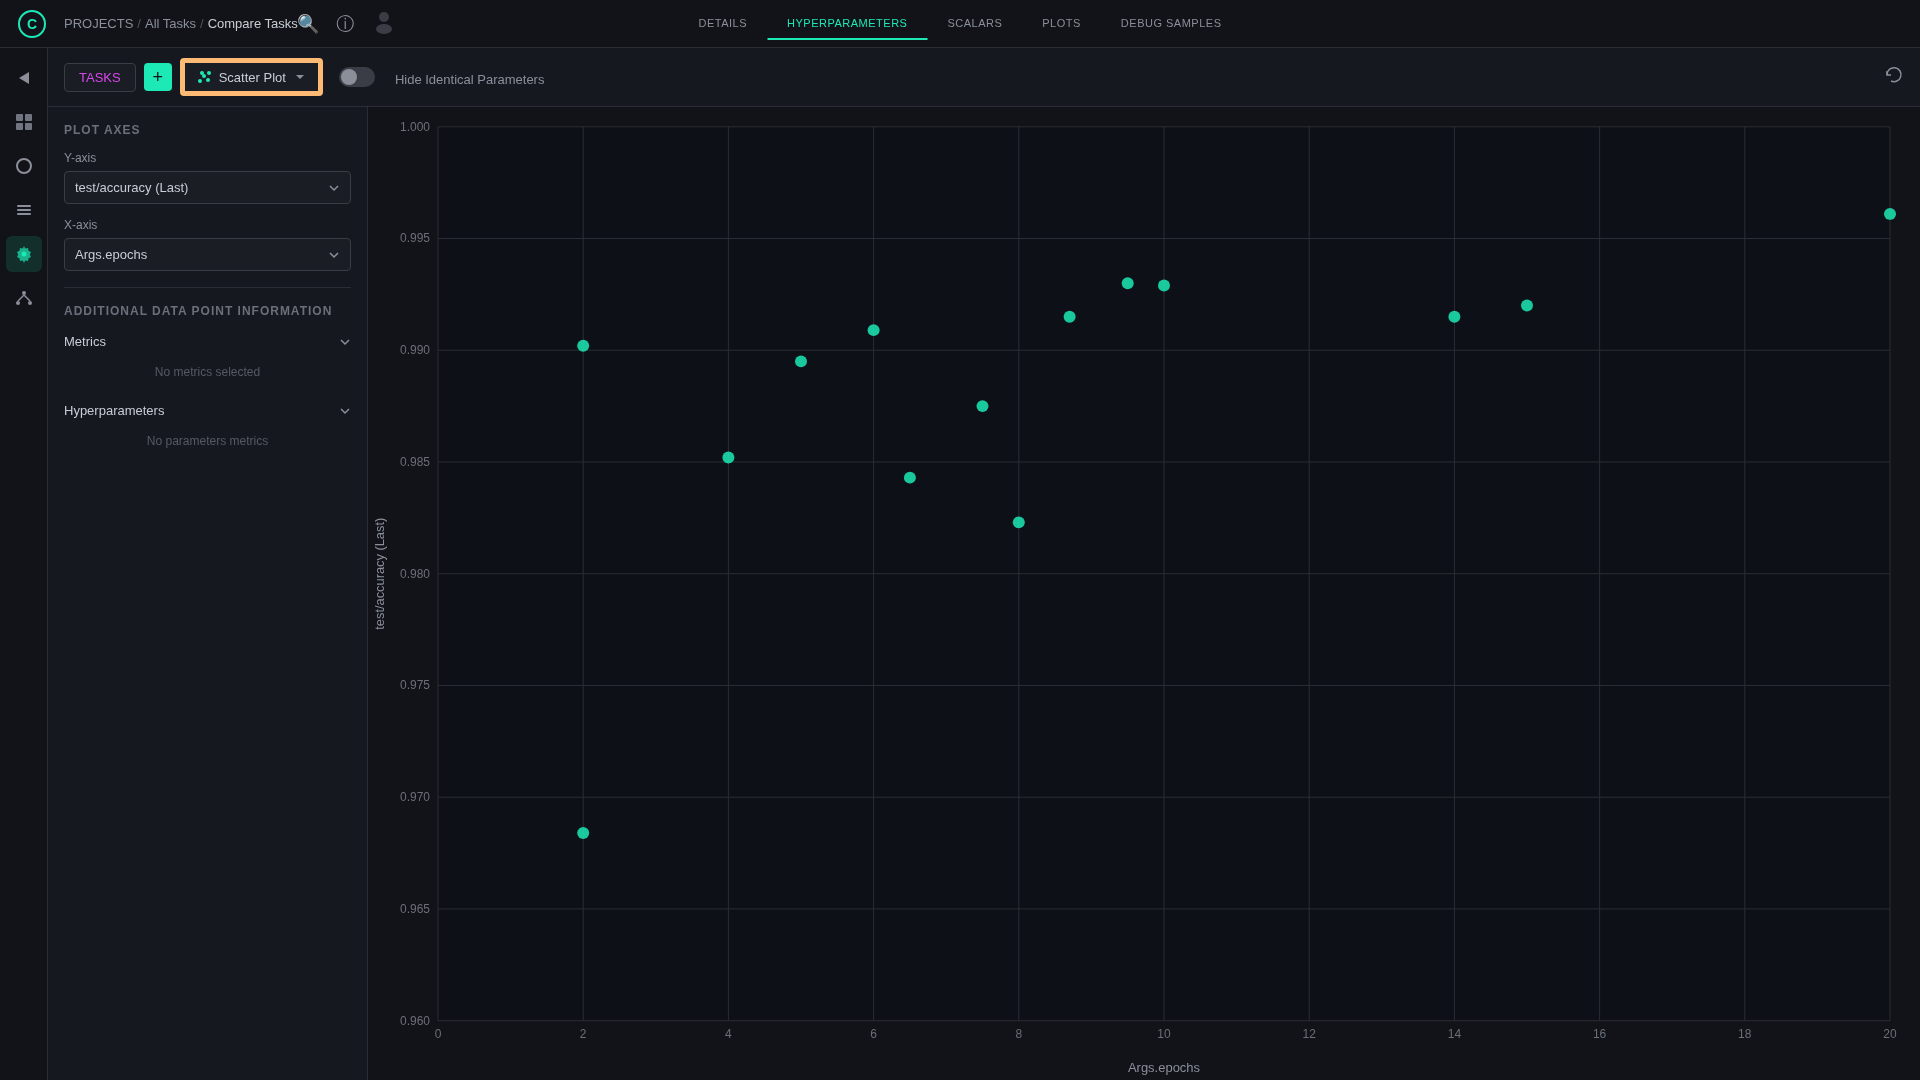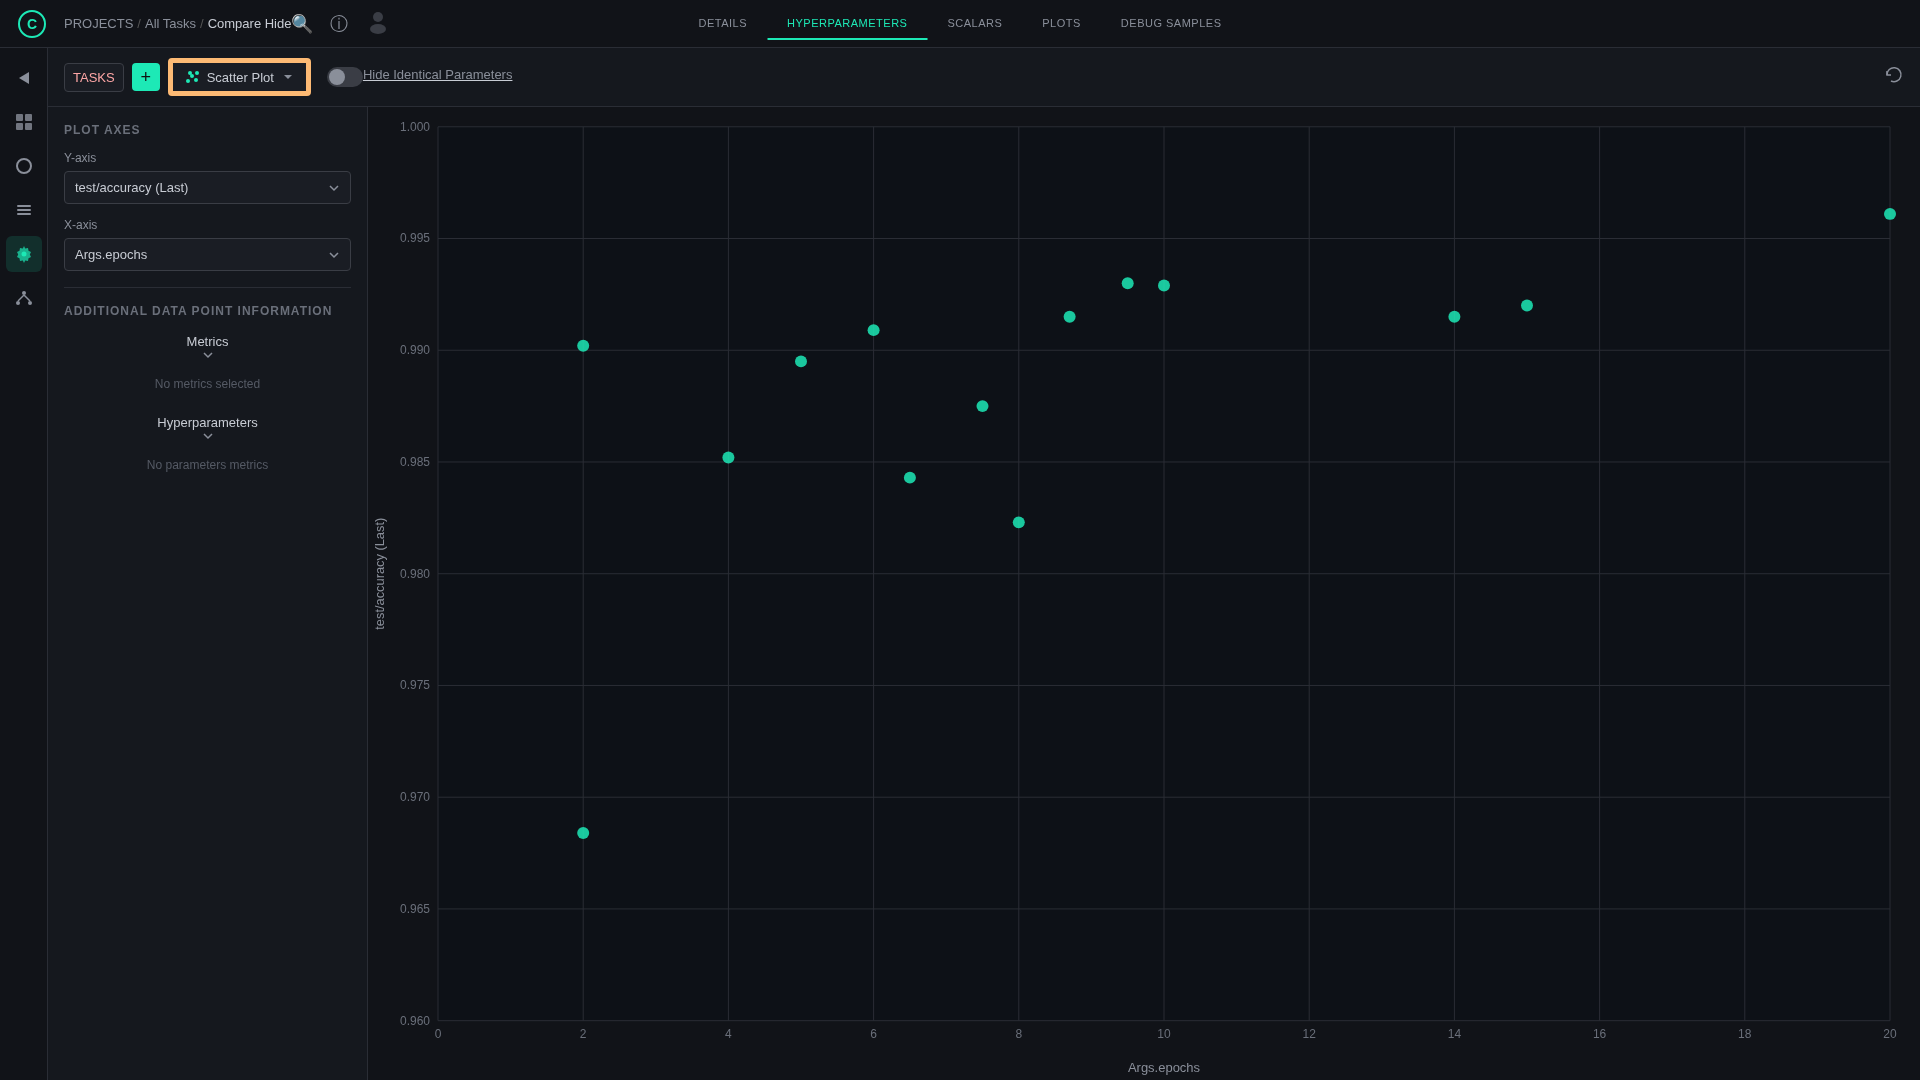--- a/index.html
+++ b/index.html
@@ -20,37 +20,37 @@
     
     .left-sidebar { width: 48px; background: #111318; display: flex; flex-direction: column; align-items: center; padding-top: 12px; gap: 8px; border-right: 1px solid #2a2d35; flex-shrink: 0; }
     .sidebar-icon { width: 36px; height: 36px; display: flex; align-items: center; justify-content: center; border-radius: 6px; cursor: pointer; color: #8a8f9a; font-size: 18px; }
     .sidebar-icon.active { background: #1de9b622; color: #1de9b6; }
 
     
     .main { display: flex; flex: 1; overflow: hidden; }
 
     
     .control-panel { width: 320px; background: #15181e; border-right: 1px solid #2a2d35; padding: 16px; overflow-y: auto; flex-shrink: 0; }
-    .btn-tasks { background: #1a1d24; border: 1px solid #3a3d45; color: #fca5a5; padding: 6px 8px; border-radius: 4px; cursor: pointer; font-size: 13px; display: flex; align-items: center; gap: 6px; }
+    .btn-tasks { background: #1a1d24; border: 1px solid #3a3d45; color: #d946ef; padding: 6px 14px; border-radius: 4px; cursor: pointer; font-size: 13px; display: flex; align-items: center; gap: 6px; }
     .btn-add { background: #1de9b6; border: none; color: #111; width: 28px; height: 28px; border-radius: 4px; cursor: pointer; font-size: 18px; display: flex; align-items: center; justify-content: center; }
     .dropdown-btn { background: #1a1d24; border: 5px solid #fdba74; color: #c8ccd4; padding: 6px 12px; border-radius: 4px; cursor: pointer; font-size: 13px; display: flex; align-items: center; gap: 8px; min-width: 140px; justify-content: space-between; }
-    .toggle-wrap { display: flex; align-items: flex-start; gap: 0; margin-left: 8px; text-decoration: underline; }
+    .toggle-wrap { display: flex; align-items: flex-end; gap: 20px; margin-left: 8px; }
     .toggle { width: 36px; height: 20px; background: #3a3d45; border-radius: 10px; cursor: pointer; position: relative; }
     .toggle-knob { width: 16px; height: 16px; background: #8a8f9a; border-radius: 50%; position: absolute; top: 2px; left: 2px; }
     .toggle-label { color: #8a8f9a; font-size: 13px; }
     .toolbar-right { margin-left: auto; }
     .refresh-icon { color: #8a8f9a; cursor: pointer; font-size: 18px; }
 
     
     .section-title { color: #6a6f7a; font-size: 12px; letter-spacing: 1px; text-transform: uppercase; margin-bottom: 12px; font-weight: 700; }
     .axis-label { color: #8a8f9a; font-size: 12px; margin-bottom: 6px; margin-top: 14px; }
     .axis-select { width: 100%; background: #1a1d24; border: 1px solid #3a3d45; color: #c8ccd4; padding: 8px 10px; border-radius: 4px; cursor: pointer; font-size: 13px; display: flex; align-items: center; justify-content: space-between; }
     .section-divider { border: none; border-top: 1px solid #2a2d35; margin: 16px 0; }
     .additional-section { margin-top: 0; }
-    .collapsible-header { display: flex; align-items: center; justify-content: space-between; cursor: pointer; padding: 4px 0; flex-direction: column; }
+    .collapsible-header { display: flex; align-items: center; justify-content: space-between; cursor: pointer; padding: 4px 0; }
     .collapsible-label { color: #c8ccd4; font-size: 13px; }
     .no-selection { color: #555a65; font-size: 12px; text-align: center; padding: 12px 0; }
 
     
     .chart-area { flex: 1; display: flex; flex-direction: column; padding: 0; position: relative; overflow: hidden; }
     svg.chart { width: 100%; height: 100%; }
     .toolbar-row { display: flex; align-items: center; gap: 8px; padding: 10px 16px; background: #15181e; border-bottom: 1px solid #2a2d35; }
   </style>
 </head>
 <body>
@@ -60,21 +60,21 @@
     <svg width="28" height="28" viewBox="0 0 28 28">
       <circle cx="14" cy="14" r="13" fill="none" stroke="#1de9b6" stroke-width="2"></circle>
       <text x="14" y="19" text-anchor="middle" fill="#1de9b6" font-size="14" font-weight="bold" font-family="Arial">C</text>
     </svg>
   </div>
   <div class="topbar-breadcrumb">
     <span style="cursor:pointer">PROJECTS</span>
     <span class="sep">/</span>
     <span style="cursor:pointer">All Tasks</span>
     <span class="sep">/</span>
-    <span class="active">Compare Hide</span>
+    <span class="active">Compare Tasks</span>
   </div>
 
   <div class="topbar-tabs">
   <div class="topbar-tab">DETAILS</div>
       <div class="topbar-tab active">HYPERPARAMETERS</div>
       <div class="topbar-tab">SCALARS</div>
       <div class="topbar-tab">PLOTS</div>
       <div class="topbar-tab">DEBUG SAMPLES</div>
     </div>
     <div class="topbar-actions">

